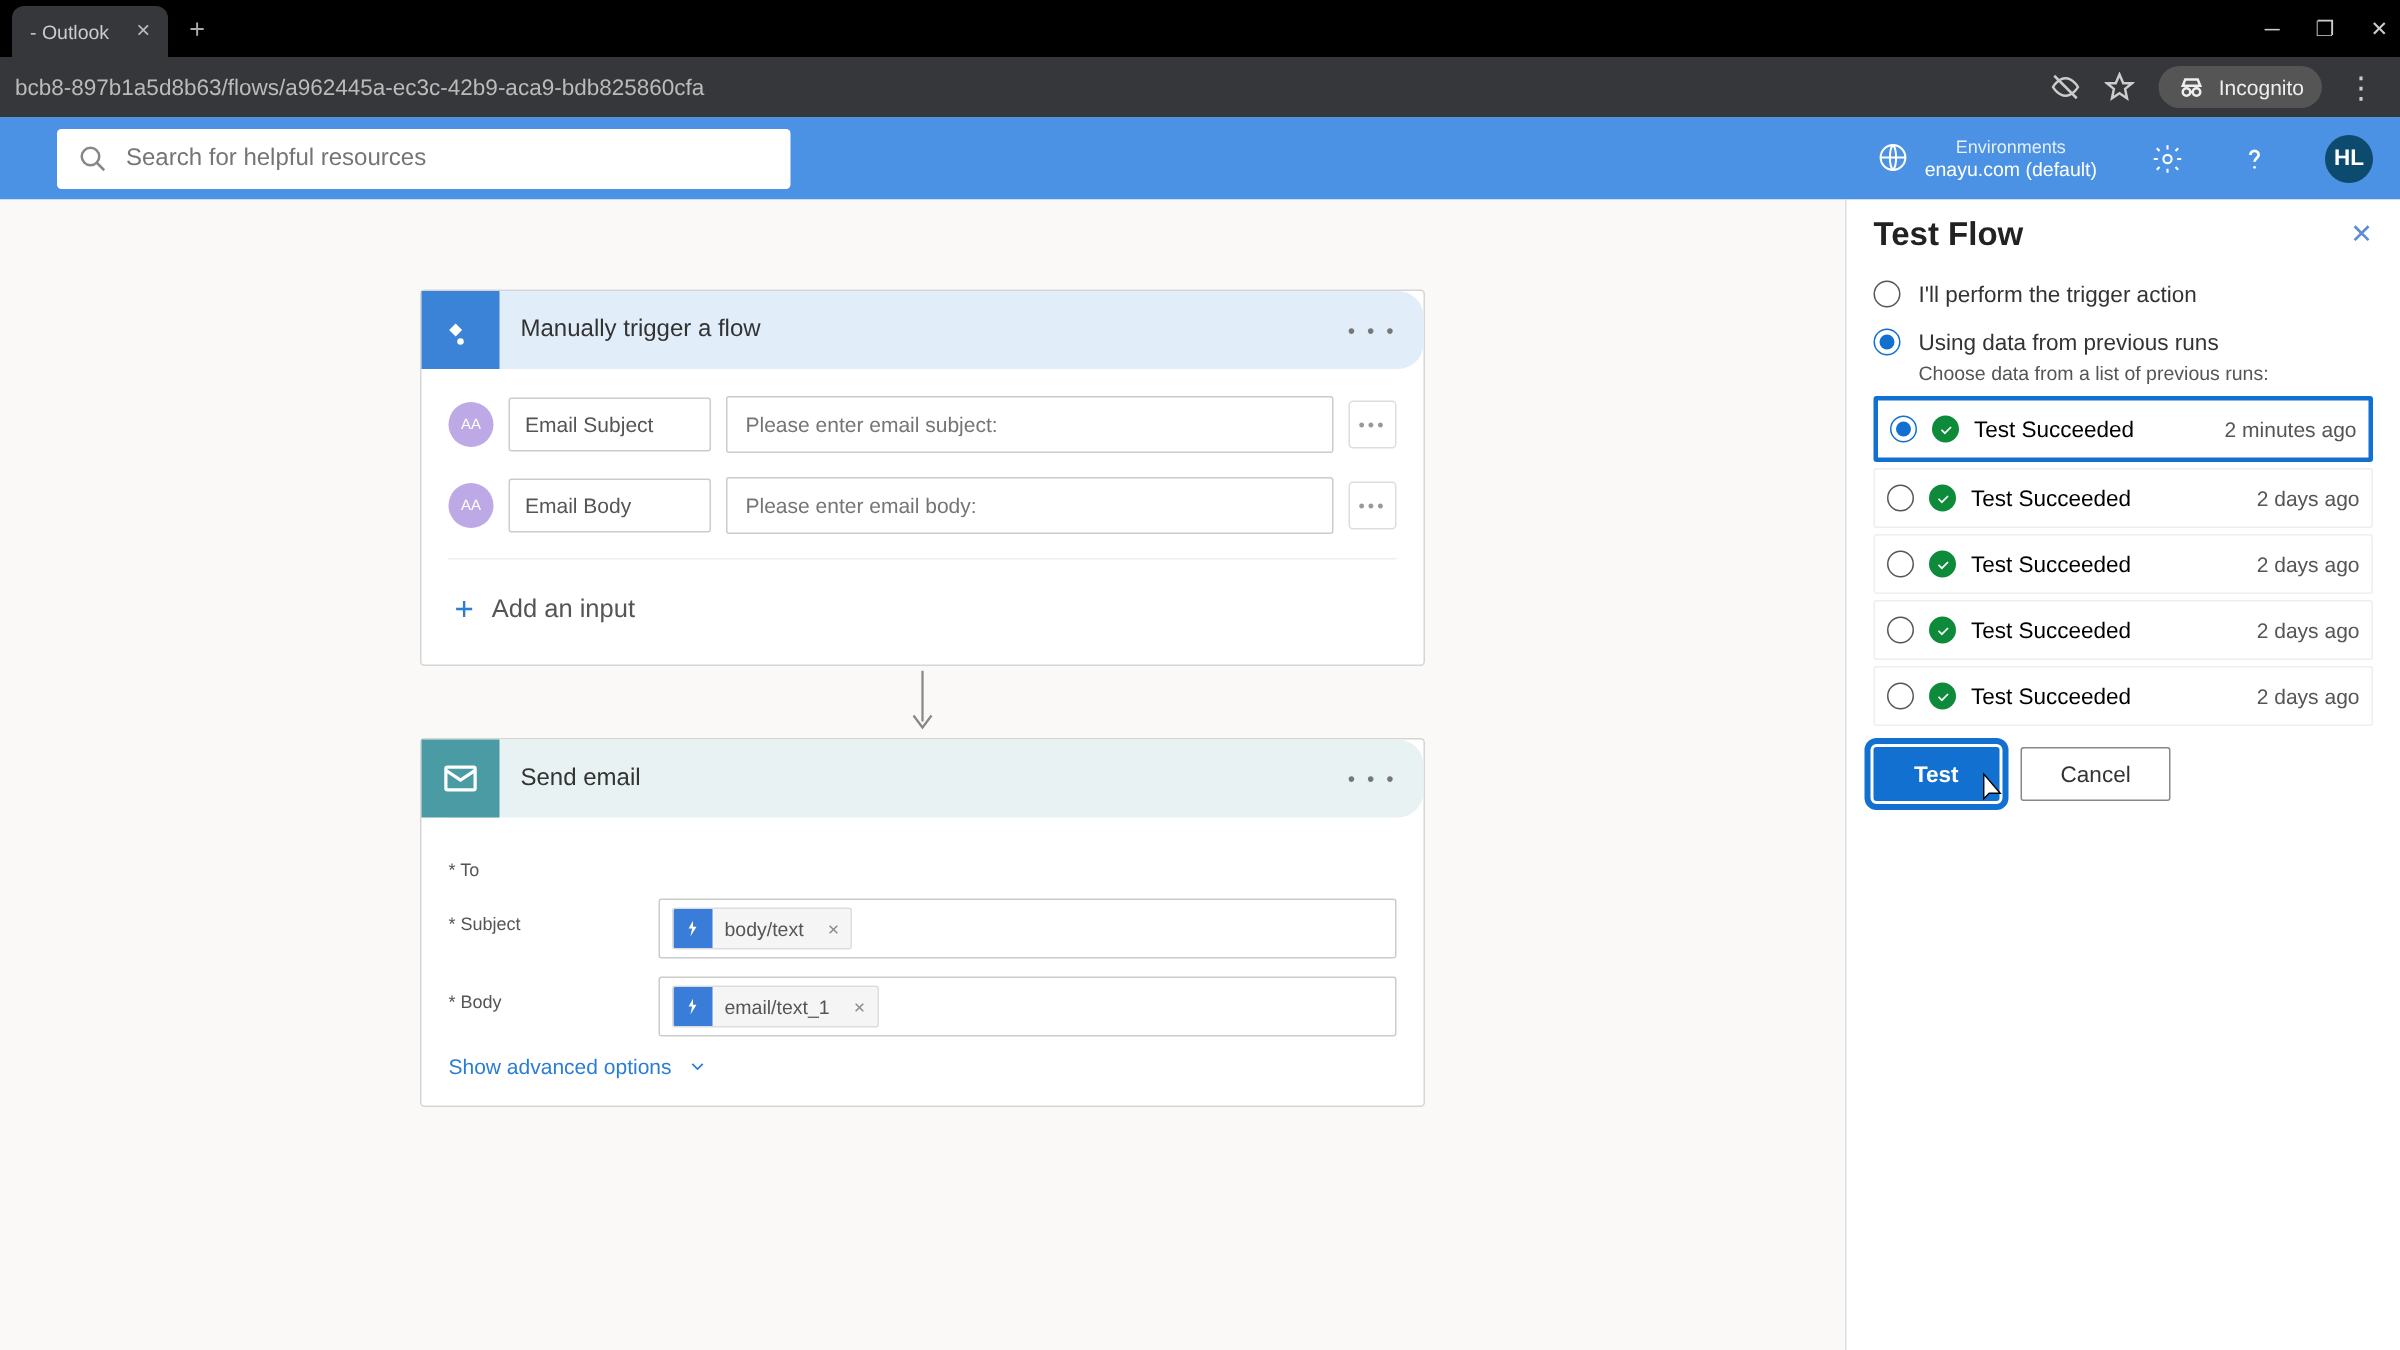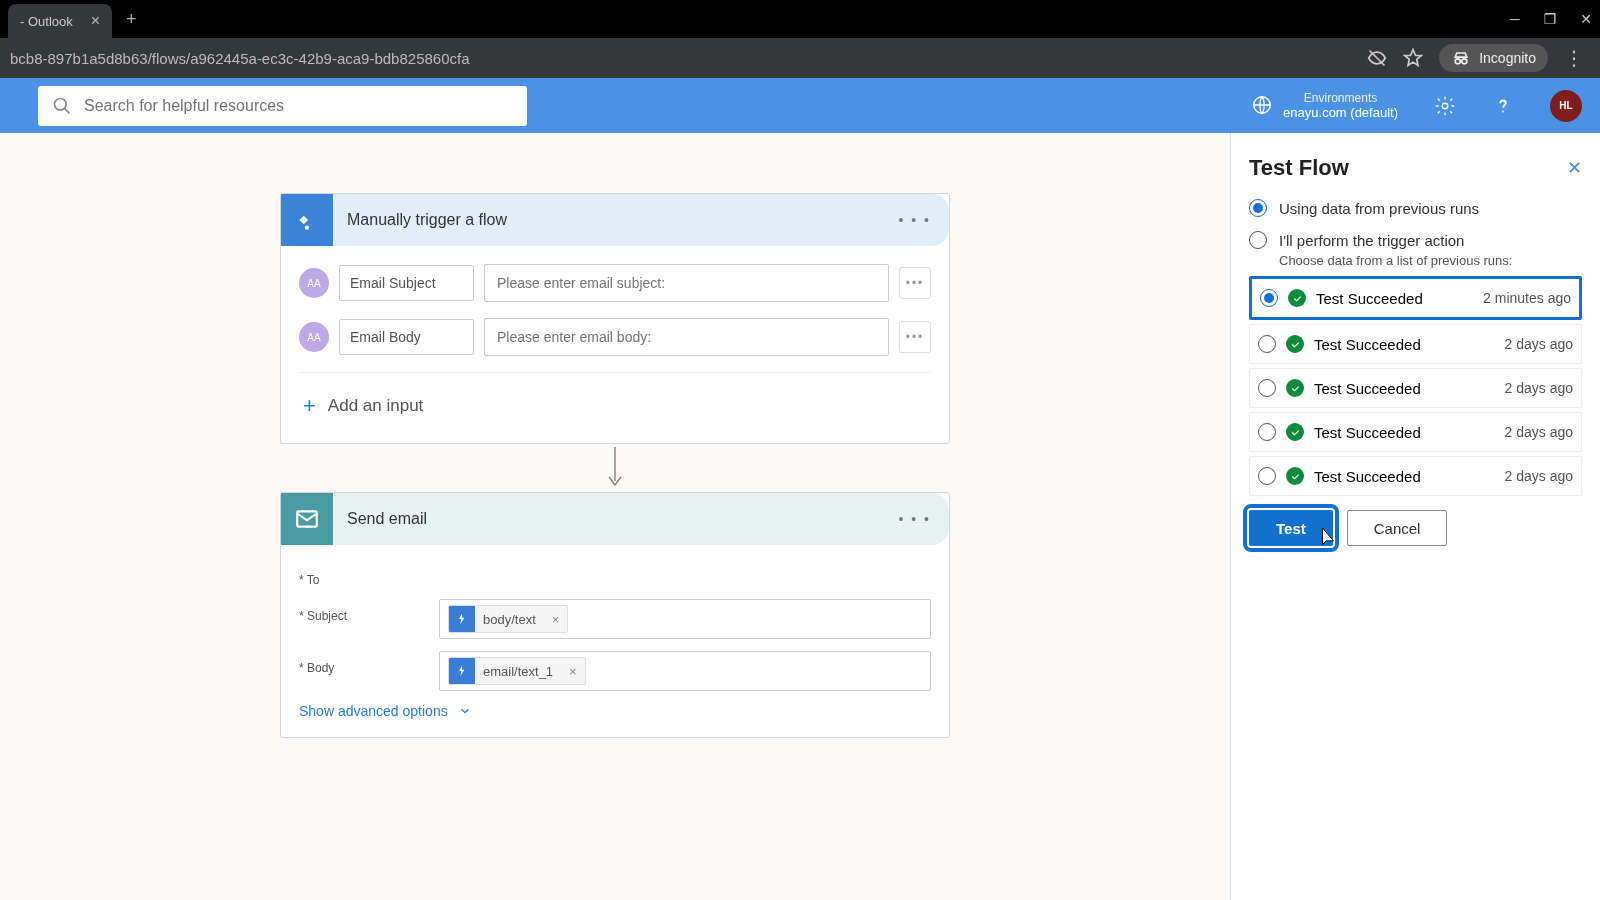--- a/index.html
+++ b/index.html
@@ -22,21 +22,21 @@
   
   
   .app-bar { background: #4b92e5; height: 55px; display: flex; align-items: center; padding: 0 18px 0 38px; }
   .search-box { background: #fff; border-radius: 3px; width: 489px; height: 40px; display: flex; align-items: center; padding: 0 14px; color:#777;}
   .search-box svg { width:20px; height:20px; stroke:#888; margin-right:12px;}
   .search-box input { border:none; outline:none; font-size:16px; flex:1; color:#555;}
   .app-bar-right { margin-left:auto; display:flex; align-items:center; gap:36px; color:#fff;text-align:center;}
   .env-block { display:flex; align-items:center; gap:10px;}
   .env-text { font-size:13px; line-height:1.2;}
   .env-text .lbl { opacity:.85; font-size:12px;}
-  .avatar { width:32px; height:32px; border-radius:50%; background:#7f1d1d; color:#fff; display:flex; align-items:center; justify-content:center; font-size:10px; font-weight:600;}
+  .avatar { width:32px; height:32px; border-radius:50%; background:#0c4a6e; color:#fff; display:flex; align-items:center; justify-content:center; font-size:15px; font-weight:600;}
   .icon-btn { width:22px; height:22px; display:flex; align-items:center; justify-content:center; cursor:pointer;}
   
   
   .main { display:flex; height: calc(100vh - 133px); }
   .canvas { flex:1; background:#faf9f8; position:relative; padding-top: 60px; overflow:auto;}
   .card { width: 670px; margin: 0 auto; background:#fff; border:1px solid #d5d5d5; border-radius:3px;}
   .card-header { display:flex; align-items:center; height:52px;border-radius:17px; }
   .card-header.blue { background:#e1eefa;}
   .card-header.teal .iconbox { background:#4a9ba3;}
   .iconbox { width:52px; height:52px; background:#3a83d6; display:flex; align-items:center; justify-content:center;}
@@ -61,21 +61,21 @@
   .field-box { flex:1; border:1px solid #ccc; border-radius:2px; min-height:38px; padding:5px 8px; display:flex; align-items:center; flex-wrap:wrap; gap:6px; font-size:14px; color:#333;}
   .token { background:#f5f5f5; border:1px solid #ddd; display:flex; align-items:center; border-radius:2px; overflow:hidden; font-size:13px;}
   .token .ticon { width:26px; height:26px; background:#3a7dd8; display:flex; align-items:center; justify-content:center;}
   .token .ticon svg{ width:14px; height:14px; fill:#fff;}
   .token .tlabel { padding:0 8px; color:#555;}
   .token .tx { padding:0 8px; color:#888; cursor:pointer;}
   .adv-link { color:#2a7dd4; font-size:14px; cursor:pointer; display:flex; align-items:center; gap:10px; margin-top:8px;}
   .adv-link svg { stroke:#2a7dd4;}
   
   
-  .panel { width:370px; background:#fff; border-left:1px solid #ddd; padding: 22px 18px;}
+  .panel { width:370px; background:#fff; border-left:1px solid #ddd; padding: 10px 18px;}
   .panel-header { display:flex; align-items:center; justify-content:space-between; margin-bottom:18px;}
   .panel-title { font-size:22px; font-weight:600; color:#222;}
   .panel-close { color:#5a8dd6; font-size:18px; cursor:pointer;}
   .radio-option { display:flex; align-items:center; gap:12px; margin-bottom:14px; font-size:15px; color:#333; cursor:pointer;}
   .radio { width:18px; height:18px; border-radius:50%; border:1.5px solid #555; display:flex; align-items:center; justify-content:center; flex-shrink:0;}
   .radio.selected { border-color:#1270d0;}
   .radio.selected::after { content:''; width:10px; height:10px; background:#1270d0; border-radius:50%;}
   .sub-note { font-size:13px; color:#555; margin-left:30px; margin-top:-10px; margin-bottom:8px;}
   
   .run-list { margin-left:0px;}
@@ -261,26 +261,26 @@
     </div>
 
   </div>
 
   <div class="panel">
     <div class="panel-header">
       <div class="panel-title">Test Flow</div>
       <div class="panel-close">✕</div>
     </div>
     <div class="radio-option">
+      <span class="radio"></span>
+      <span>I'll perform the trigger action</span>
+    </div>
+    <div class="radio-option">
       <span class="radio selected"></span>
       <span>Using data from previous runs</span>
-    </div>
-    <div class="radio-option">
-      <span class="radio"></span>
-      <span>I'll perform the trigger action</span>
     </div>
     <div class="sub-note">Choose data from a list of previous runs:</div>
 
     <div class="run-list" id="run-list">
         <div class="run-item highlighted">
     <span class="radio selected"></span>
     <span class="run-status-icon">
             <svg viewBox="0 0 24 24">
               <path d="M5 12l5 5L19 8"></path>
             </svg>

